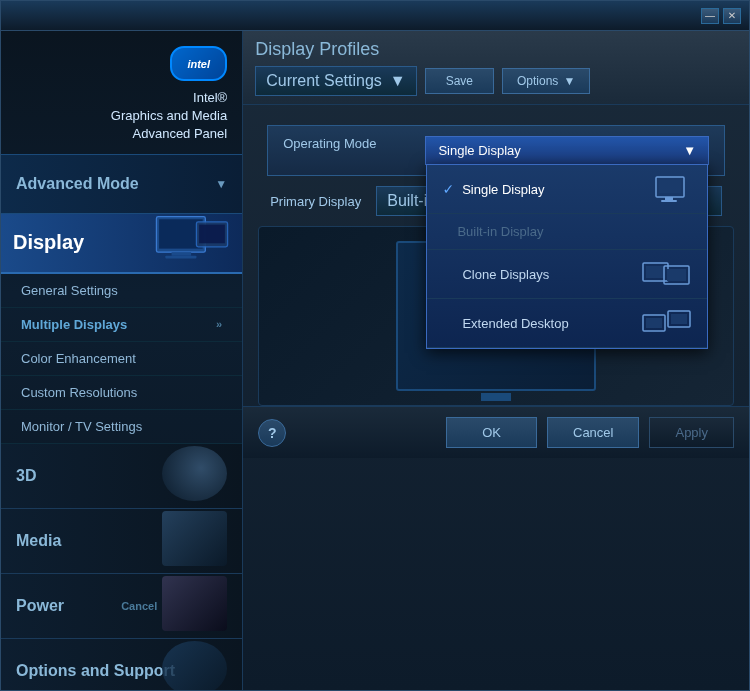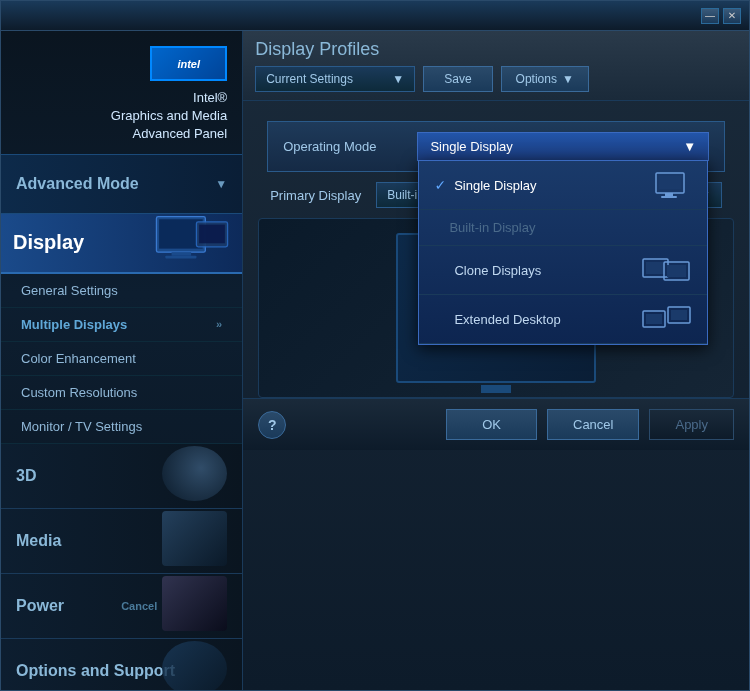--- a/index.html
+++ b/index.html
@@ -66,24 +66,24 @@
     }
 
     
     .logo-area {
       padding: 15px 15px 10px;
       display: flex;
       flex-direction: column;
       align-items: flex-end;
     }
     .intel-logo {
-      width: 77px;
+      width: 57px;
       height: 35px;
       background: linear-gradient(135deg, #0066cc, #004499);
-      border-radius: 0;
+      border-radius: 14px;
       display: flex;
       align-items: center;
       justify-content: center;
       color: white;
       font-size: 11px;
       font-style: italic;
       font-weight: bold;
       margin-bottom: 8px;
       border: 2px solid #0088ff;
     }
@@ -227,21 +227,21 @@
     .profiles-controls {
       display: flex;
       align-items: center;
       gap: 8px;
     }
     .dropdown-select {
       background: linear-gradient(to bottom, #1a3a5a, #0d2a3a);
       border: 1px solid #2a5a8a;
       color: #a0c8e8;
       padding: 5px 10px;
-      font-size: 12px;
+      font-size: 16px;
       display: flex;
       align-items: center;
       gap: 8px;
       cursor: pointer;
       min-width: 160px;
       justify-content: space-between;
     }
     .btn-save {
       background: linear-gradient(to bottom, #2a4a6a, #1a3a5a);
       border: 1px solid #3a6a9a;
@@ -262,22 +262,22 @@
       gap: 5px;
     }
 
     
     .operating-mode-bar {
       background: linear-gradient(to bottom, #1e3a5a, #152a45);
       border: 1px solid #2a5a8a;
       margin: 10px 12px;
       padding: 10px 15px;
       display: flex;
-      align-items: center;
-      gap: 5px;
+      align-items: flex-start;
+      gap: 13px;
       position: relative;
     }
     .op-mode-label {
       color: #a0c8e8;
       font-size: 13px;
       white-space: nowrap;
     }
     .op-mode-dropdown {
       background: linear-gradient(to bottom, #2255aa, #1a3a7a);
       border: 1px solid #3a6ac0;

